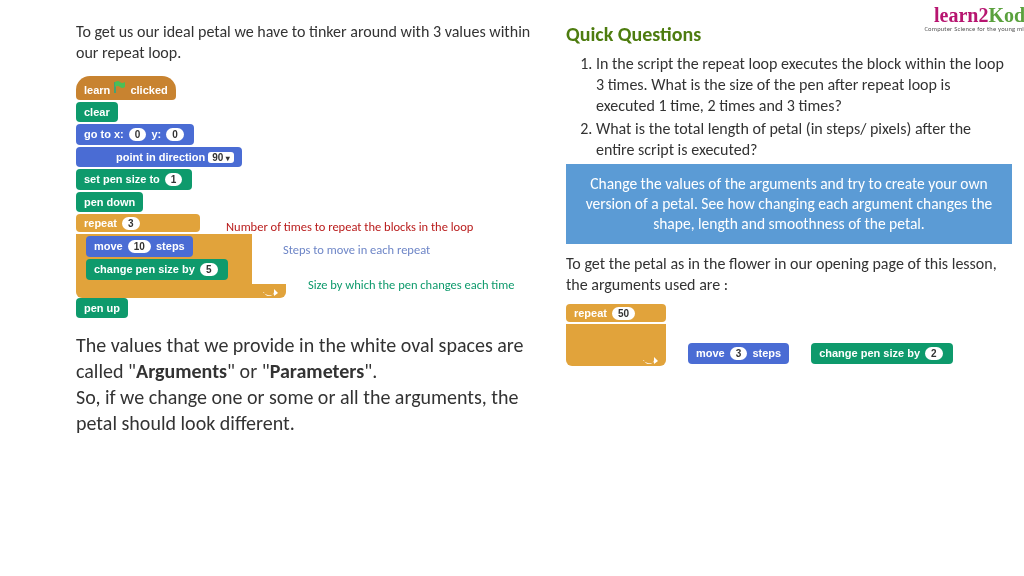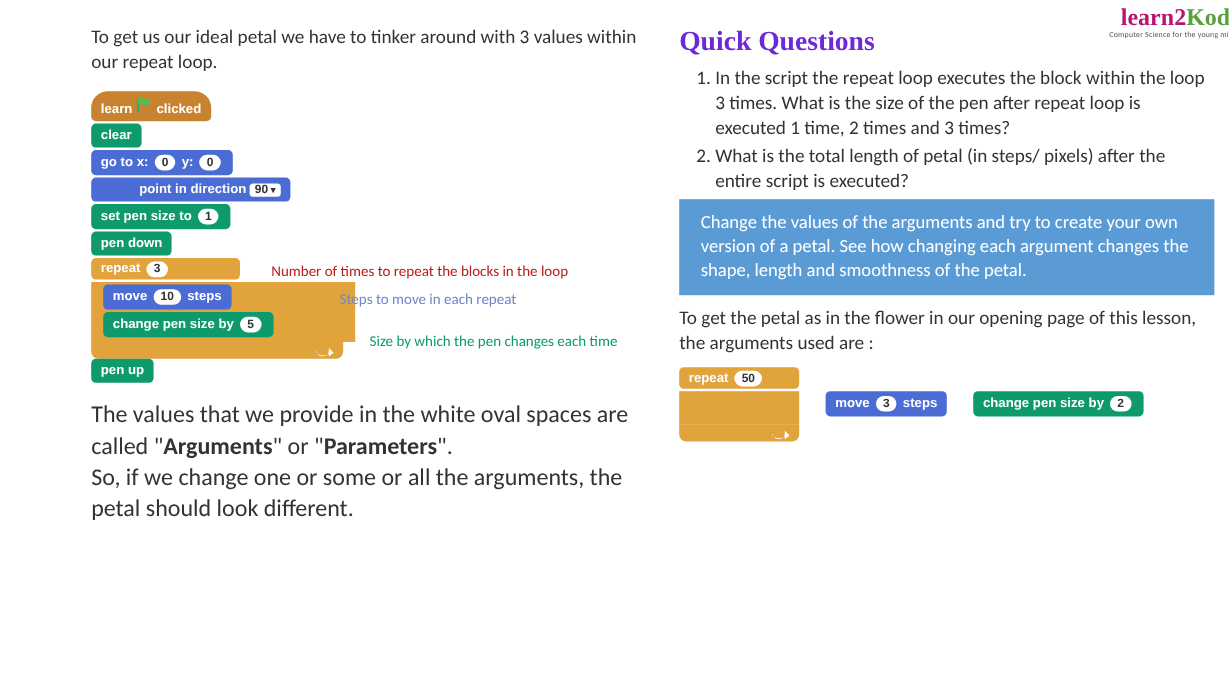--- a/index.html
+++ b/index.html
@@ -32,47 +32,47 @@
   }
   .hat { border-radius: 14px 14px 4px 4px; padding-top: 5px; }
   .oval { background: #fff; color: #333; border-radius: 9px; padding: 0 6px; display: inline-block; font-size: 10px; font-weight: bold; min-width: 14px; text-align: center; line-height: 13px; margin: 0 2px; }
   .when { background: #c88330; }
   .clear { background: #0e9a6c; }
   .goto { background: #4a6cd4; }
   .point { background: #4a6cd4; padding-left: 40px; }
   .setpen { background: #0e9a6c; }
   .pendown { background: #0e9a6c; }
   .repeat { background: #e1a33b; display: block; width: 124px; padding: 3px 8px 2px 8px; }
-  .repeat-body { background: #e1a33b; padding: 2px 2px 2px 10px; margin-bottom: 0; width: 220px; border-radius: 0 0 0 0; }
+  .repeat-body { background: #e1a33b; padding: 2px 2px 2px 10px; margin-bottom: 0; width: 176px; border-radius: 0 0 0 0; }
   .repeat-foot { background: #e1a33b; width: 210px; height: 14px; border-radius: 0 0 6px 6px; position:relative; }
   .repeat-foot svg { position:absolute; right:6px; top:2px; }
   .move { background: #4a6cd4; }
   .change { background: #0e9a6c; }
   .penup { background: #0e9a6c; }
   .flag { display:inline-block; }
   .dd { background:#fff; color:#333; border-radius:3px; padding:0 4px; font-size:10px; display:inline-block; }
   .dd::after { content:" ▾"; font-size:8px; }
 
   .annot { position: absolute; font-size: 12.5px; }
   .annot.a1 { left: 150px; top: 143px; color: #b91c1c; }
   .annot.a2 { left: 207px; top: 166px; color: #6e86c7; }
   .annot.a3 { left: 232px; top: 201px; color: #0e9a6c; }
 
   .expl { font-size: 20px; line-height: 1.3; }
 
-  h2.qq { color: #6d28d9; font-size: 23px; font-weight: bold; margin-bottom: 8px; font-family: Liberation Serif, serif; }
+  h2.qq { color: #4d7c0f; font-size: 20px; font-weight: bold; margin-bottom: 8px; }
   h2.tiy { color: #4a7ebb; font-size: 17px; font-weight: bold; margin: 14px 0 8px; }
   ol { padding-left: 30px; font-size: 16px; line-height: 1.3; }
   ol li { margin-bottom: 3px; }
   .callout {
     background: #5b9bd5; color: #fff; padding: 10px 18px;
-    text-align: left; font-size: 15.5px; line-height: 1.3;
+    text-align: center; font-size: 15.5px; line-height: 1.3;
   }
   .usedargs { font-size: 16px; line-height: 1.3; margin: 10px 0 8px; }
-  .argblocks { display: flex; gap: 22px; align-items: center; }
+  .argblocks { display: flex; gap: 22px; align-items: flex-end; }
   .argblocks .repeat-mini { width: 100px; }
   .argblocks .repeat-mini .repeat { width:100px; }
   .argblocks .repeat-mini .repeat-body2 { background:#e1a33b; width:100px; height:28px; border-radius:0; }
   .argblocks .repeat-mini .repeat-foot { width:100px; }
 
   .pagenum { position: absolute; right: 20px; bottom: 8px; color: #999; font-size: 12px; }
 </style>
 </head>
 <body>
 

